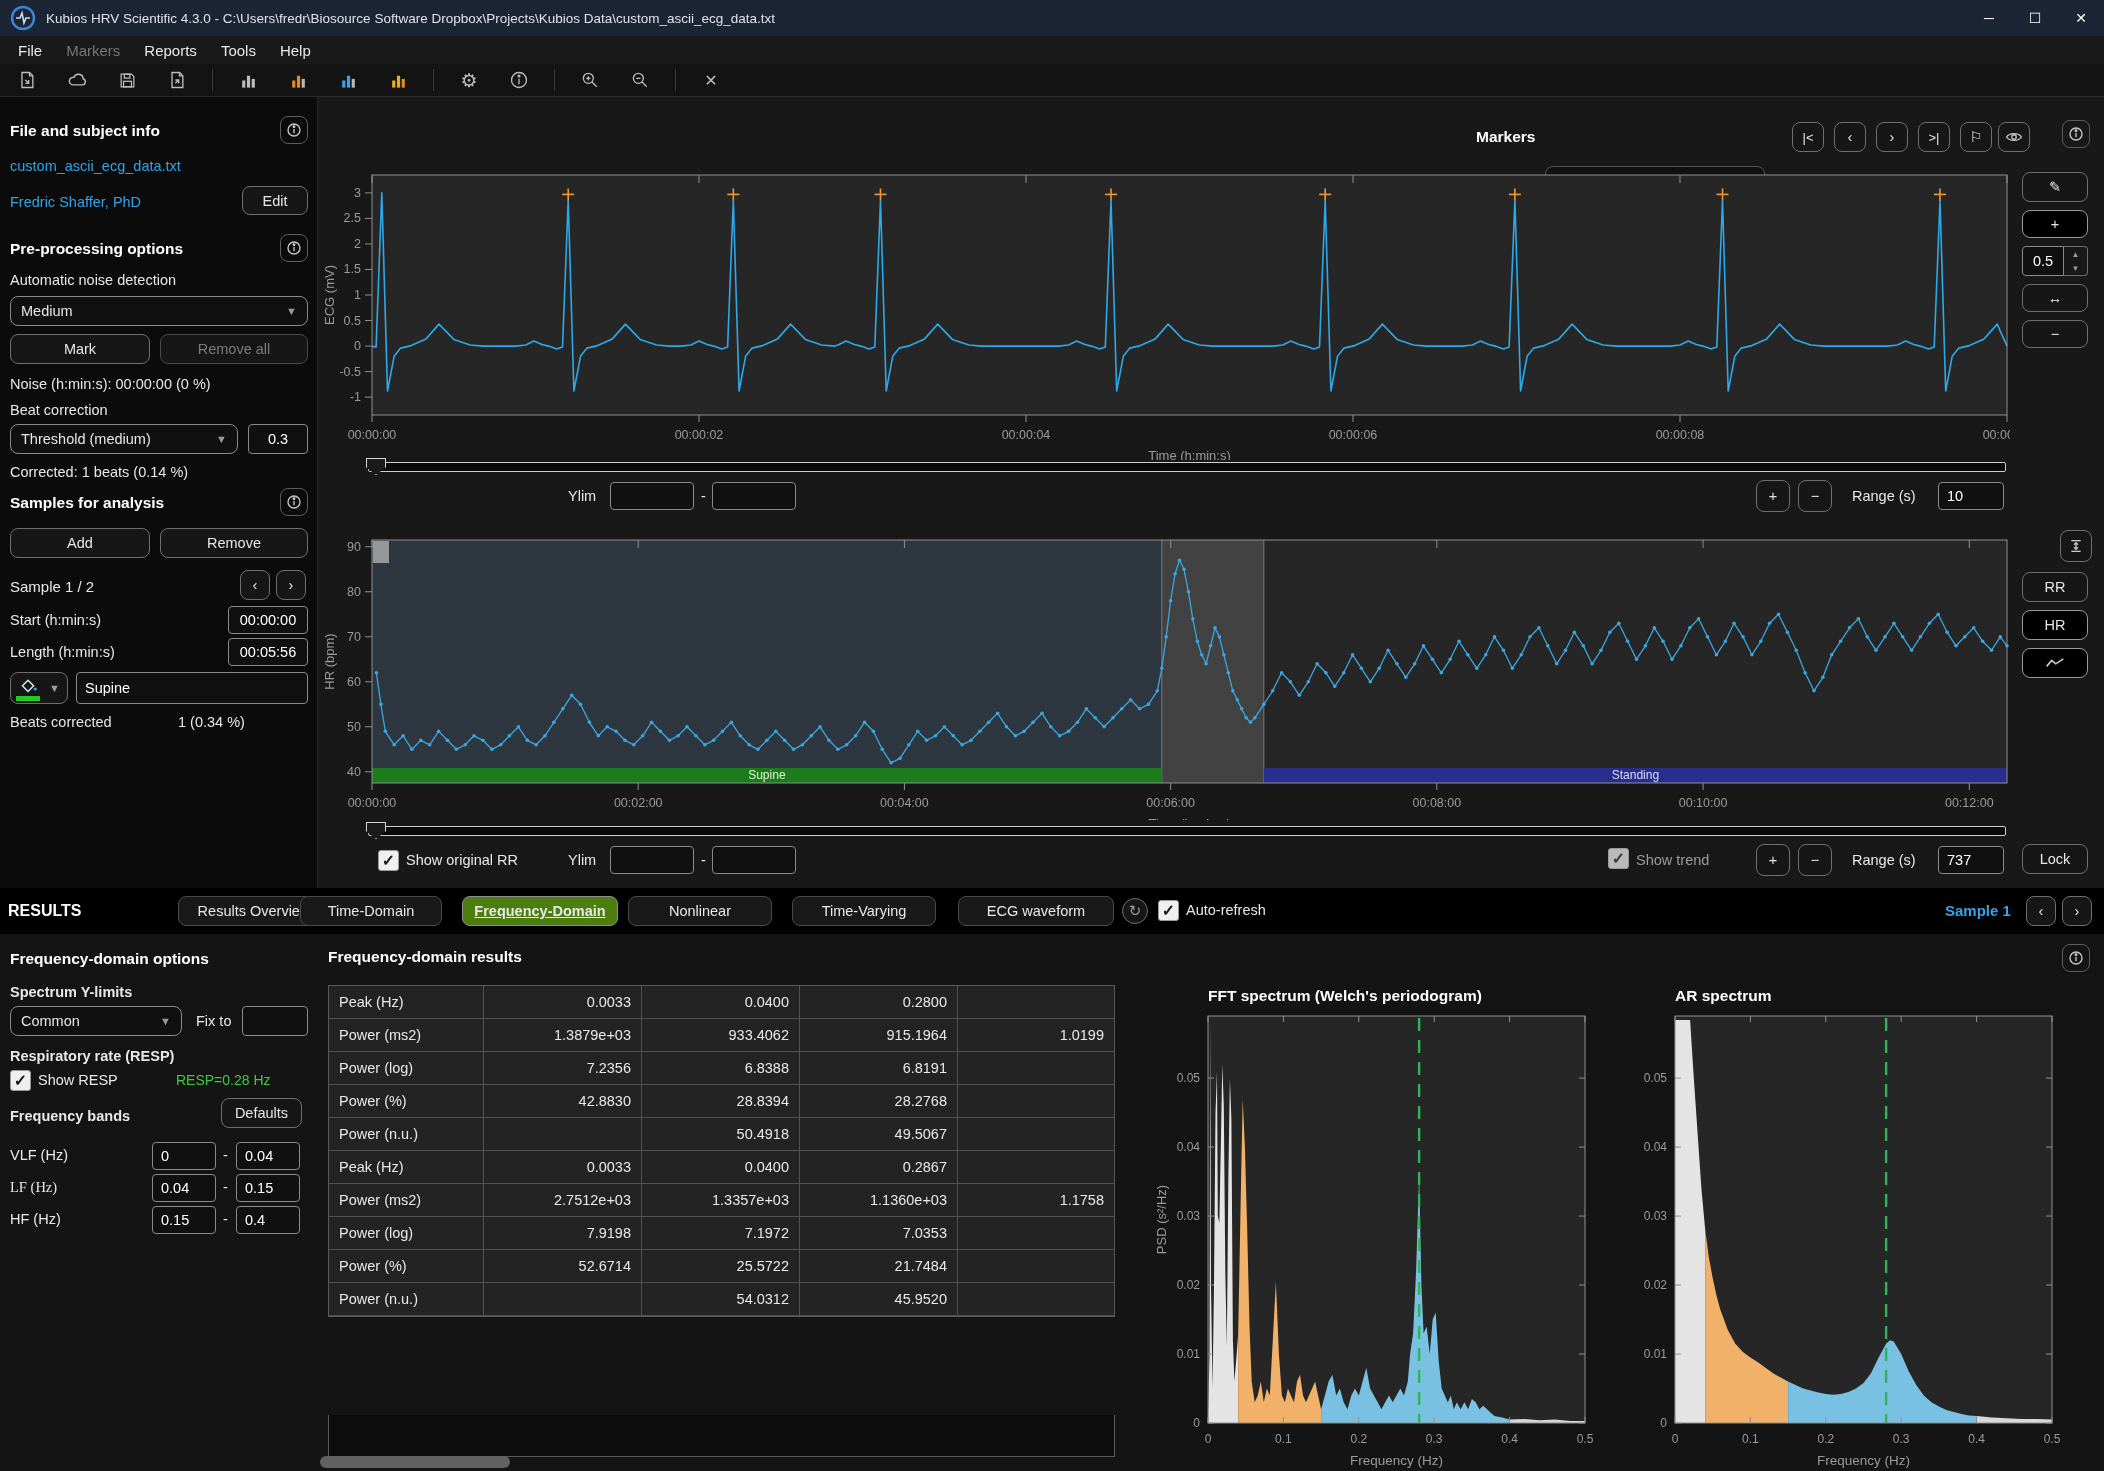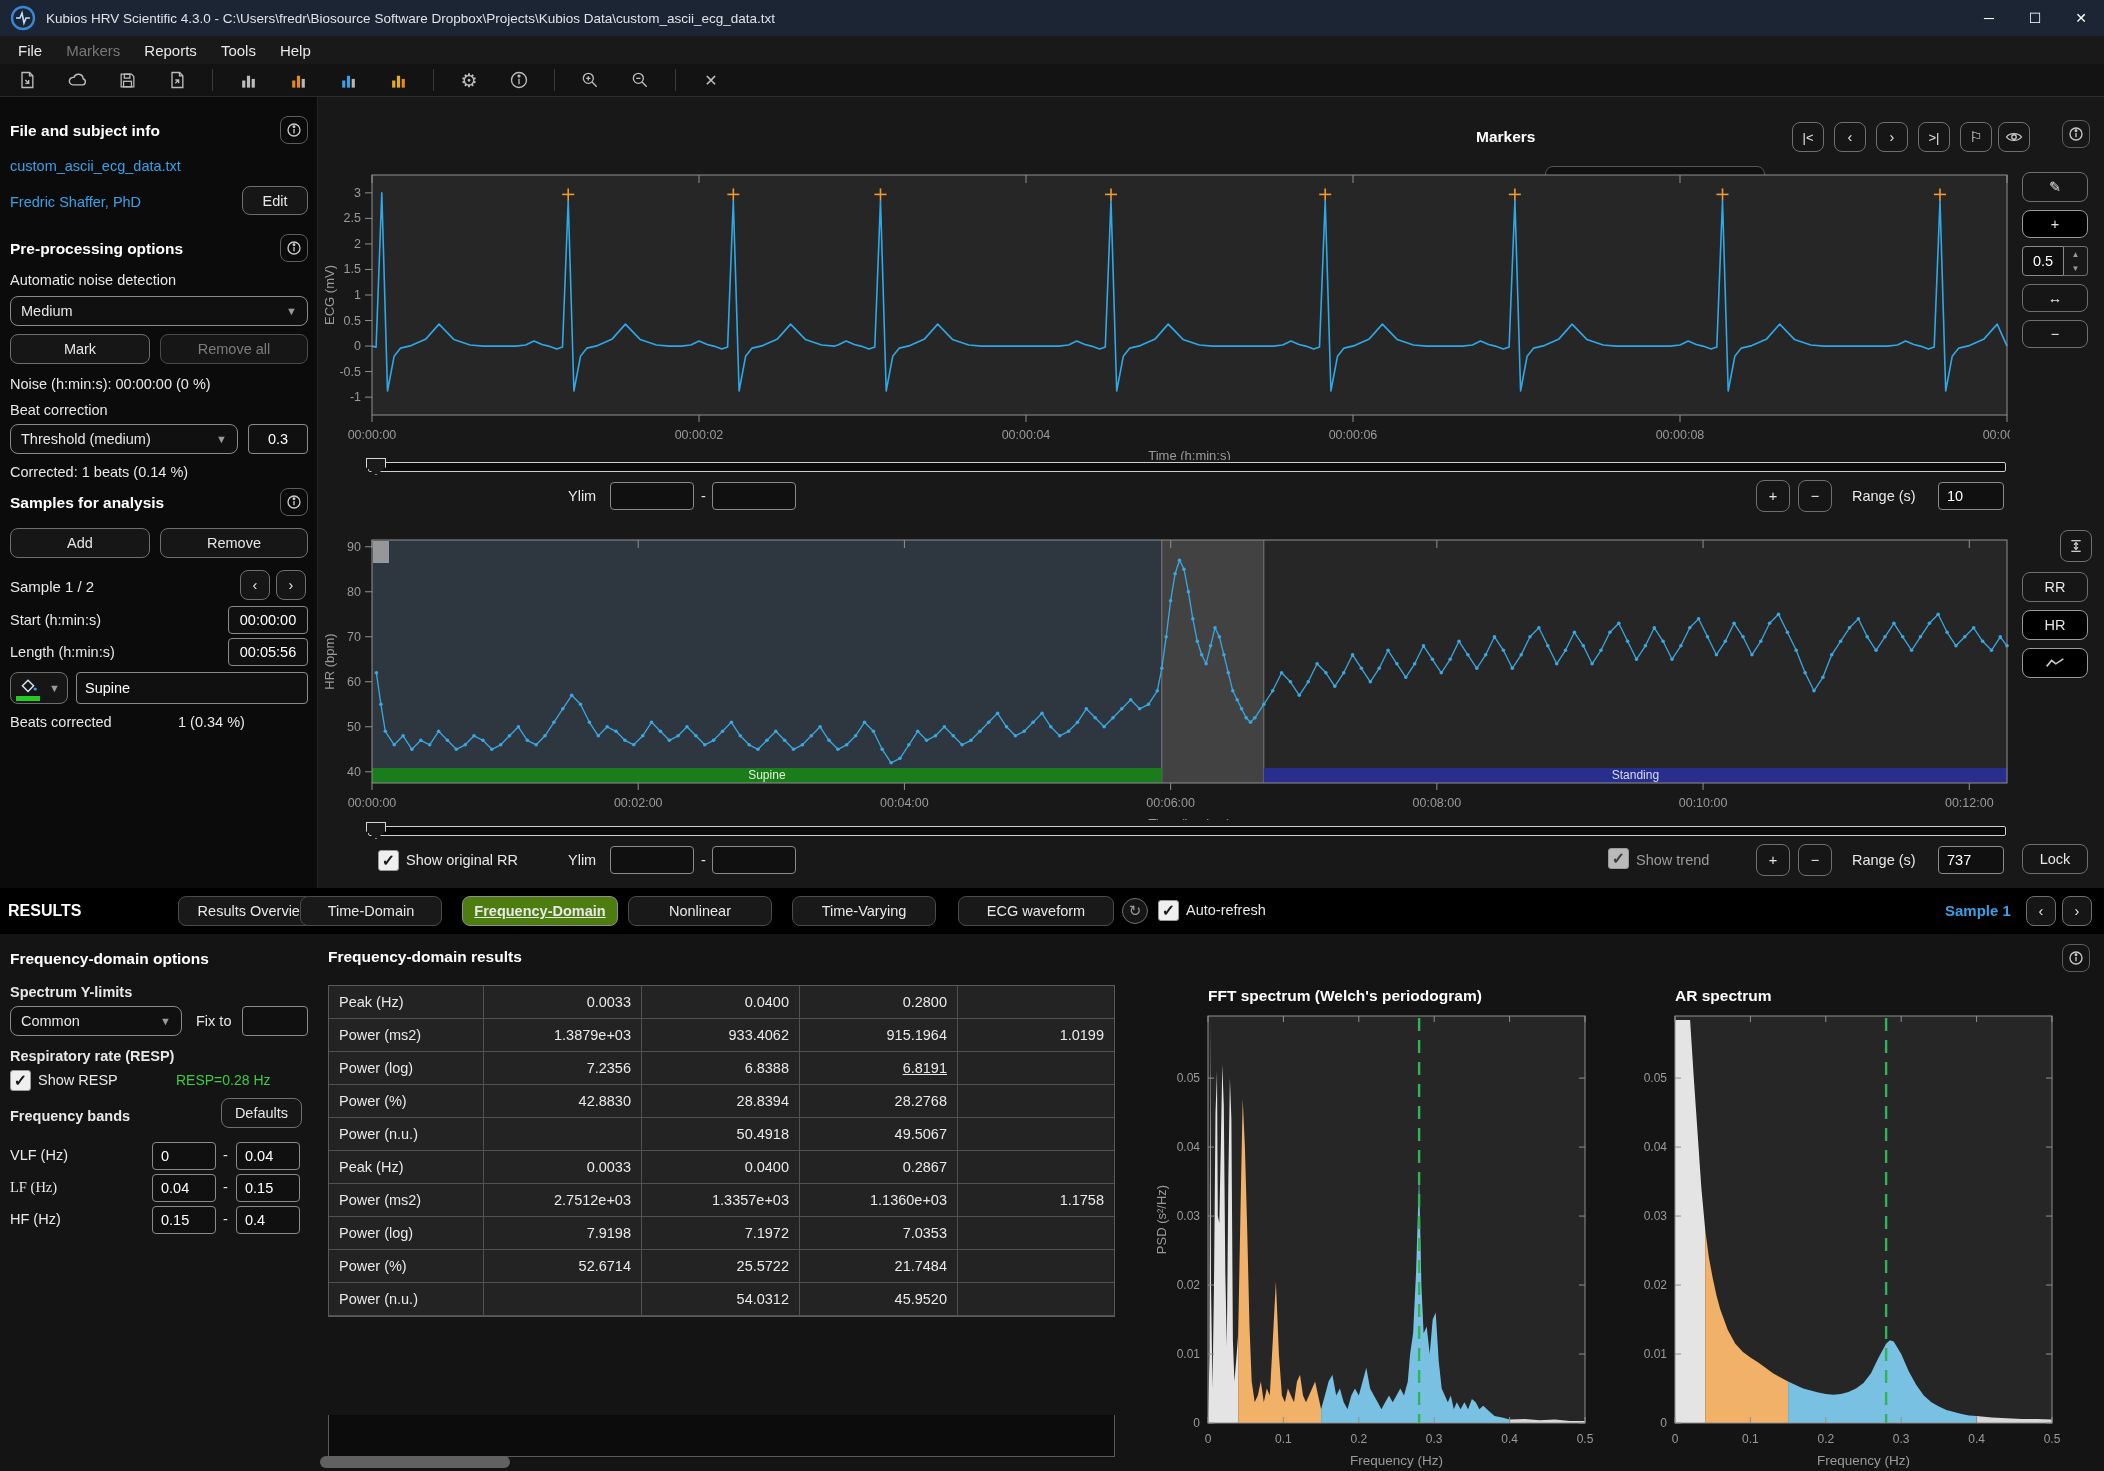--- a/index.html
+++ b/index.html
@@ -699,21 +699,21 @@
         <div class="td" style="width: 155px;">Power (ms2)</div>
         <div class="td num" style="width: 158px;">1.3879e+03</div>
         <div class="td num" style="width: 158px;">933.4062</div>
         <div class="td num" style="width: 158px;">915.1964</div>
         <div class="td num" style="width: 156px;">1.0199</div>
       </div>
       <div class="tr">
         <div class="td" style="width: 155px;">Power (log)</div>
         <div class="td num" style="width: 158px;">7.2356</div>
         <div class="td num" style="width: 158px;">6.8388</div>
-        <div class="td num" style="width: 158px; text-decoration: underline;">6.8191</div>
+        <div class="td num" style="width: 158px;">6.8191</div>
         <div class="td num" style="width: 156px;"></div>
       </div>
       <div class="tr">
         <div class="td" style="width: 155px;">Power (%)</div>
         <div class="td num" style="width: 158px;">42.8830</div>
         <div class="td num" style="width: 158px;">28.8394</div>
         <div class="td num" style="width: 158px;">28.2768</div>
         <div class="td num" style="width: 156px;"></div>
       </div>
       <div class="tr">

